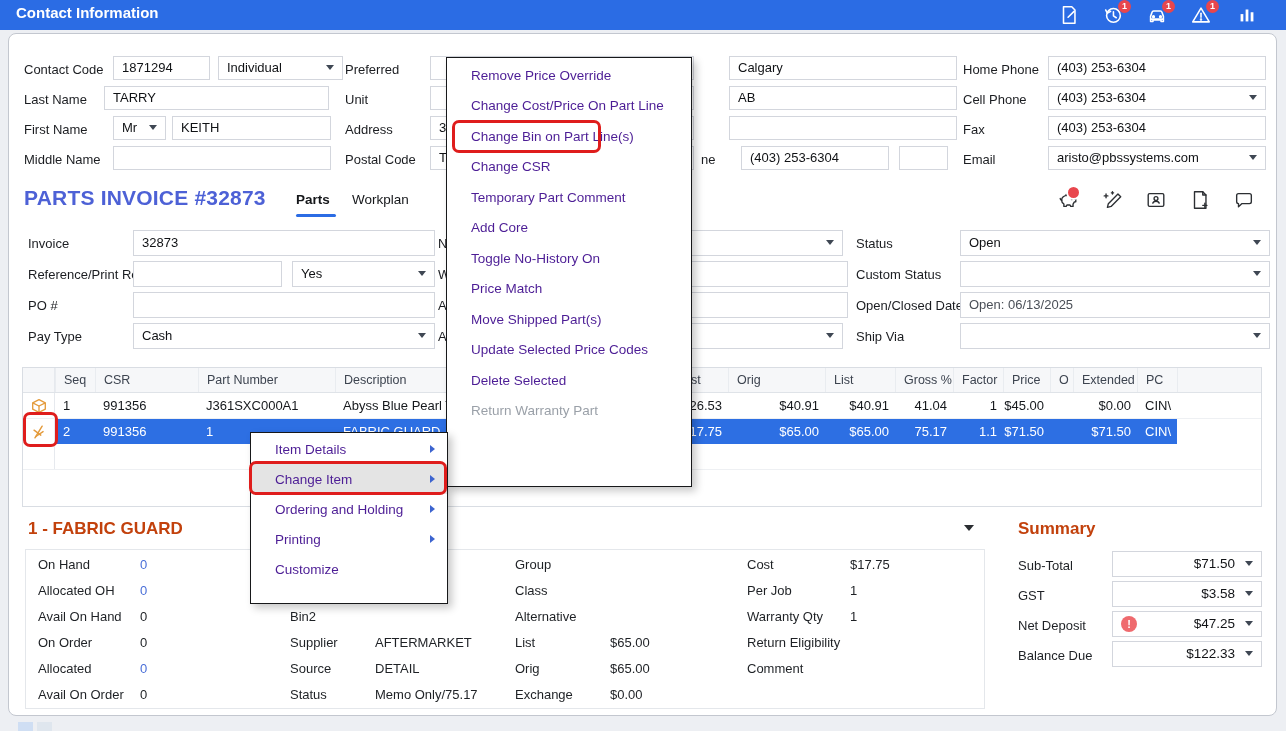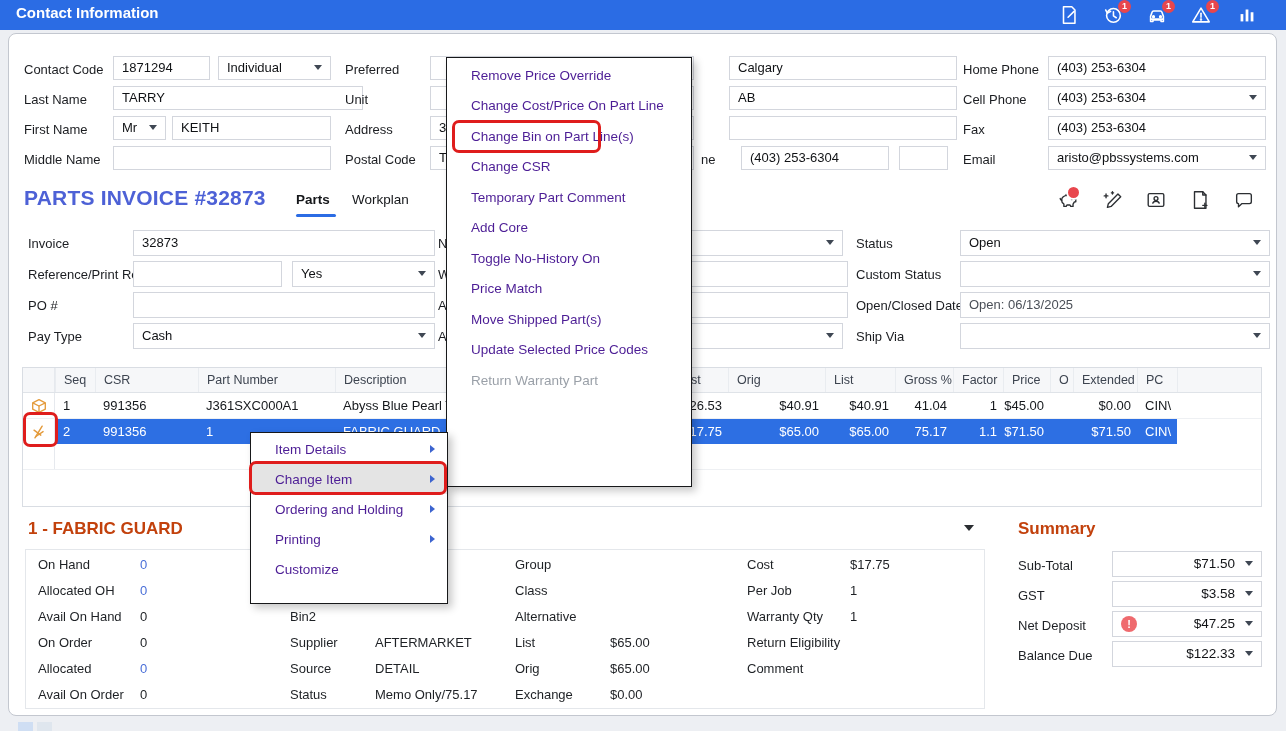--- a/index.html
+++ b/index.html
@@ -108,29 +108,29 @@
           <rect x="10.5" y="6" width="3" height="13"></rect>
           <rect x="16" y="9" width="3" height="10"></rect>
       </svg>
     </div>
   </div>
 
   <div id="panel"></div>
 
   <div class="lbl" style="left:24px;top:62px">Contact Code</div>
   <div class="inp" style="left:113px;top:56px;width:97px">1871294</div>
-  <div class="inp" style="left:218px;top:56px;width:113px"><span>Individual</span><span class="chev"></span></div>
+  <div class="inp" style="left:218px;top:56px;width:125px"><span>Individual</span><span class="chev"></span></div>
   <div class="lbl" style="left:345px;top:62px">Preferred</div>
   <div class="inp" style="left:430px;top:56px;width:264px"></div>
   <div class="inp" style="left:729px;top:56px;width:228px">Calgary</div>
   <div class="lbl" style="left:963px;top:62px">Home Phone</div>
   <div class="inp" style="left:1048px;top:56px;width:218px">(403) 253-6304</div>
 
   <div class="lbl" style="left:24px;top:92px">Last Name</div>
-  <div class="inp" style="left:113px;top:86px;width:250px">TARRY</div>
+  <div class="inp" style="left:104px;top:86px;width:225px">TARRY</div>
   <div class="lbl" style="left:345px;top:92px">Unit</div>
   <div class="inp" style="left:430px;top:86px;width:264px"></div>
   <div class="inp" style="left:729px;top:86px;width:228px">AB</div>
   <div class="lbl" style="left:963px;top:92px">Cell Phone</div>
   <div class="inp" style="left:1048px;top:86px;width:218px"><span>(403) 253-6304</span><span class="chev"></span></div>
 
   <div class="lbl" style="left:24px;top:122px">First Name</div>
   <div class="inp" style="left:113px;top:116px;width:53px"><span>Mr</span><span class="chev"></span></div>
   <div class="inp" style="left:172px;top:116px;width:159px">KEITH</div>
   <div class="lbl" style="left:345px;top:122px">Address</div>
@@ -380,20 +380,21 @@
     <div class="mi" style="height:30.5px">Remove Price Override</div>
     <div class="mi" style="height:30.5px">Change Cost/Price On Part Line</div>
     <div class="mi" style="height:30.5px">Change Bin on Part Line(s)</div>
     <div class="mi" style="height:30.5px">Change CSR</div>
     <div class="mi" style="height:30.5px">Temporary Part Comment</div>
     <div class="mi" style="height:30.5px">Add Core</div>
     <div class="mi" style="height:30.5px">Toggle No-History On</div>
     <div class="mi" style="height:30.5px">Price Match</div>
     <div class="mi" style="height:30.5px">Move Shipped Part(s)</div>
     <div class="mi" style="height:30.5px">Update Selected Price Codes</div>
+    <div class="mi" style="height:30.5px">Delete Selected</div>
     <div class="mi disabled" style="height:30.5px">Return Warranty Part</div>
   </div>
   <div class="redbox" style="left:452px;top:120px;width:143px;height:27px"></div>
 
   <div class="menu" style="left:250px;top:432px;width:198px;height:172px;padding-top:1px;box-sizing:border-box">
     <div class="mi" style="height:30px">
         <span>Item Details</span>
         <span class="subarr"></span>
       </div>
     <div class="mi hover" style="height:30px">

